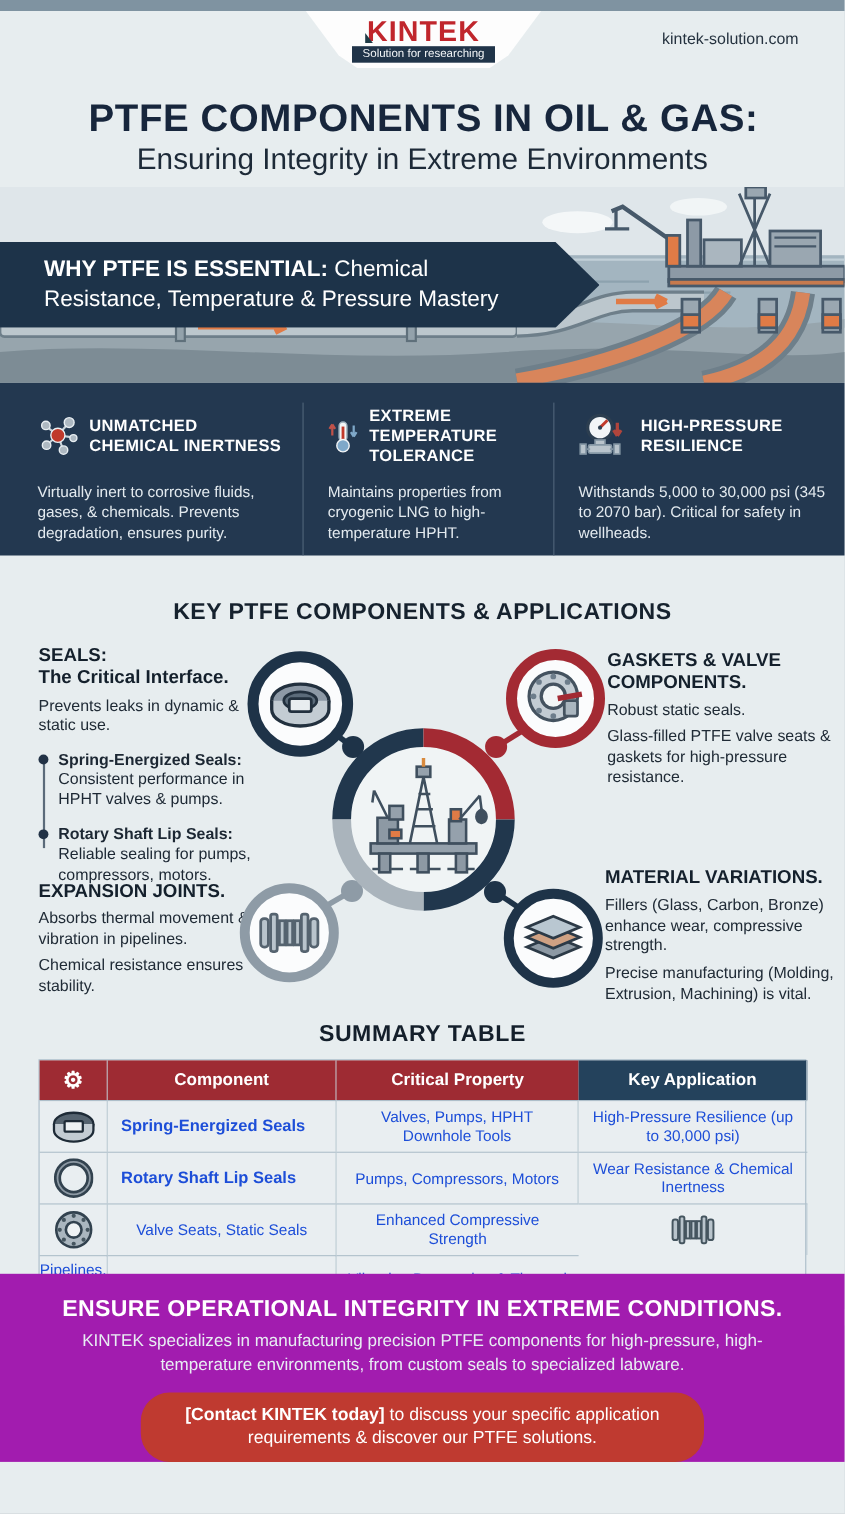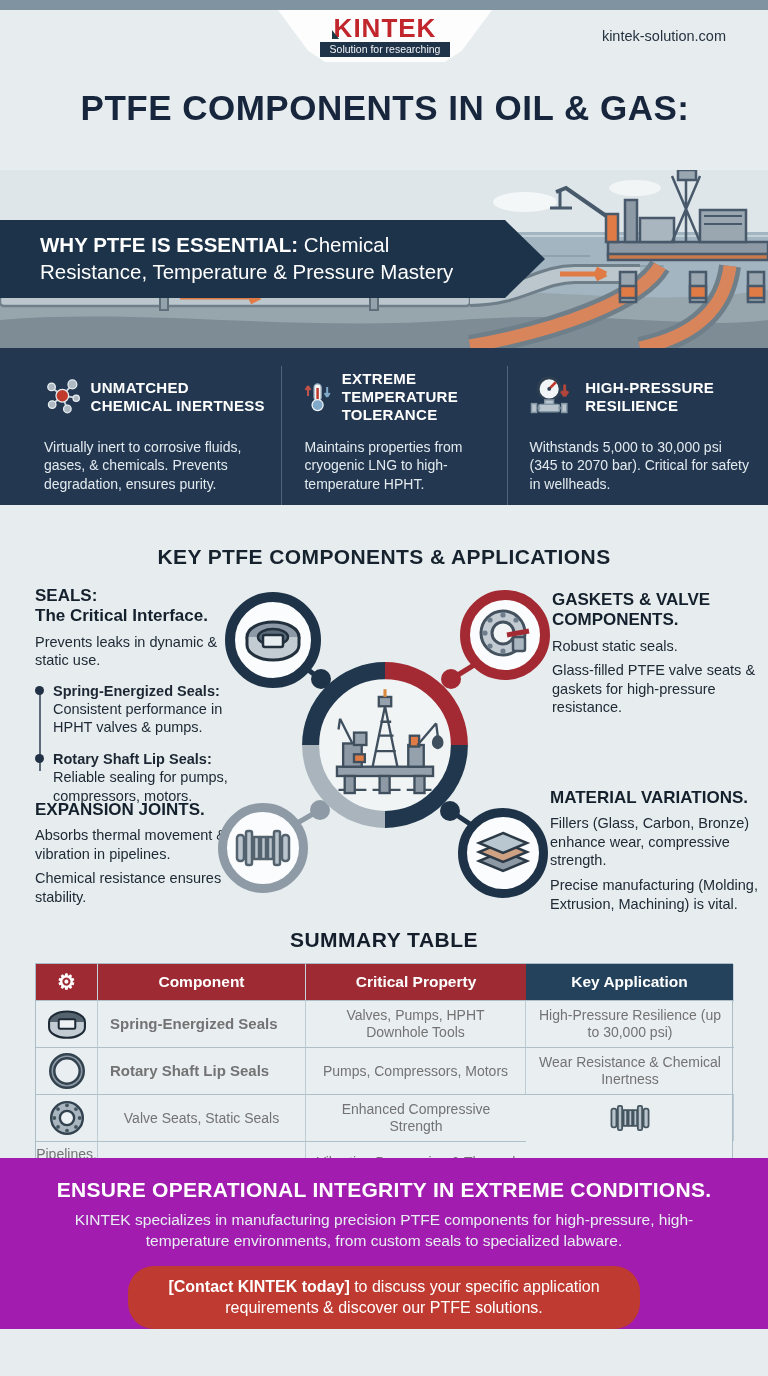--- a/index.html
+++ b/index.html
@@ -28,21 +28,21 @@
   .hero { position:absolute; left:0; top:170px; width:768px; height:178px; }
   .hero svg { display:block; }
   .banner { position:absolute; left:0; top:50px; width:545px; height:78px; background:#1d3349;
     clip-path:polygon(0 0,505px 0,545px 39px,505px 100%,0 100%);
     display:flex; align-items:center; padding-left:40px; }
   .banner-text { width:440px; color:#ffffff; font-size:20.5px; line-height:1.3; }
   .banner-text .lead { font-weight:800; }
 
   
   .pillars { position:absolute; left:0; top:348px; width:768px; height:157px; background:#233850;
-    display:flex; padding:18px 0 0 10px; }
+    display:flex; padding:18px 0 0 0; }
   .pillar { padding:0 16px 0 34px; }
   .pillar.p1 { width:276px; border-right:1px solid #51657a; }
   .pillar.p2 { width:228px; border-right:1px solid #51657a; padding-left:22px; }
   .pillar.p3 { width:264px; padding-left:22px; }
   .pillar-head { display:flex; align-items:center; gap:10px; min-height:62px; }
   .pillar-title { color:#ffffff; font-weight:800; font-size:15px; line-height:1.2; letter-spacing:0.3px; }
   .pillar-body { margin-top:10px; color:#e3eaef; font-size:14px; line-height:1.32; }
 
   
   .comp-heading { position:absolute; left:0; top:545px; width:768px; text-align:center;
@@ -72,21 +72,21 @@
   
   .table-title { position:absolute; left:0; top:928px; width:768px; text-align:center;
     font-size:21px; font-weight:800; color:#141f2b; letter-spacing:0.5px; }
   .summary-table { position:absolute; left:35px; top:963px; width:698px;
     display:grid; grid-template-columns:62px 208px 220px 208px; border:1px solid #a9bcc8; background:#e9eef1; }
   .th { color:#ffffff; font-weight:800; font-size:15.5px; display:flex; align-items:center; justify-content:center;
     height:36px; border-right:1px solid #c5d2da; }
   .th.red { background:#9e2b33; }
   .th.navy { background:#24425c; }
   .td { border-top:1px solid #aebfca; border-right:1px solid #bccbd4; display:flex; align-items:center;
-    font-size:14px; color:#737373; padding:4px 8px; min-height:47px; justify-content:center; text-align:center; line-height:1.2; }
+    font-size:14px; color:#1d4ed8; padding:4px 8px; min-height:47px; justify-content:center; text-align:center; line-height:1.2; }
   .td.icon-cell { justify-content:center; }
   .td.comp-cell { justify-content:flex-start; text-align:left; font-weight:800; font-size:15px; padding-left:12px; flex-direction:column; align-items:flex-start; justify-content:center; }
   .td .sub { font-weight:400; font-size:14px; }
   .last-col { border-right:none; }
 
   
   .footer { position:absolute; left:0; top:1158px; width:768px; height:171px; background:#a21caf; }
   .footer-strip { position:absolute; left:0; top:1190px; width:768px; height:15px; background:#f2f5f6; }
   .footer-title { margin-top:20px; text-align:center; color:#ffffff; font-size:21px; font-weight:800; letter-spacing:0.3px; }
   .footer-body { margin:8px auto 0; width:640px; text-align:center; color:#e8eef3; font-size:15.5px; line-height:1.35; }
@@ -101,20 +101,21 @@
 <div class="page">
 
   <div class="topbar"></div>
   <div class="logo-badge">
     <div class="brand"><span class="k-notch"></span><span>KINTEK</span></div>
     <div class="tagline">Solution for researching</div>
   </div>
   <div class="website">kintek-solution.com</div>
 
   <div class="title-main">PTFE COMPONENTS IN OIL &amp; GAS:</div>
+  <div class="title-sub">Ensuring Integrity in Extreme Environments</div>
 
   <div class="hero">
     <svg width="768" height="178" viewBox="0 0 768 178">
       <rect x="0" y="0" width="768" height="70" fill="#dfe6ea"></rect>
       <ellipse cx="525" cy="32" rx="32" ry="10" fill="#f4f7f8"></ellipse>
       <ellipse cx="635" cy="18" rx="26" ry="8" fill="#f1f5f6"></ellipse>
       <rect x="0" y="62" width="768" height="66" fill="#a3b5c0"></rect>
       <path d="M0 66 H768" stroke="#c2d0d8" stroke-width="2"></path>
       <path d="M540 86 h50 M620 96 h44 M700 82 h40" stroke="#8da2ae" stroke-width="2"></path>
 

